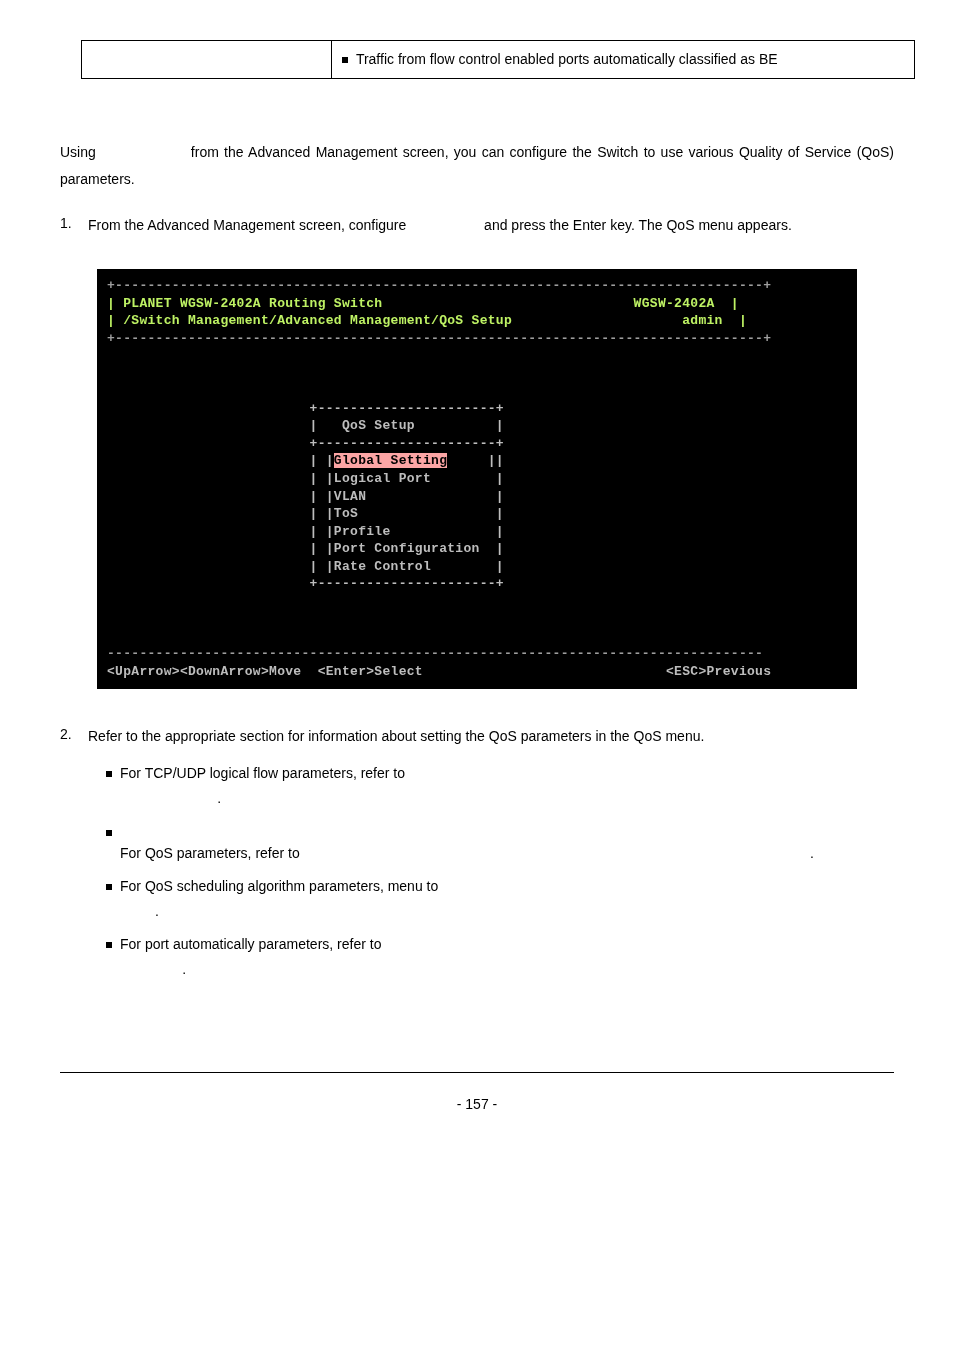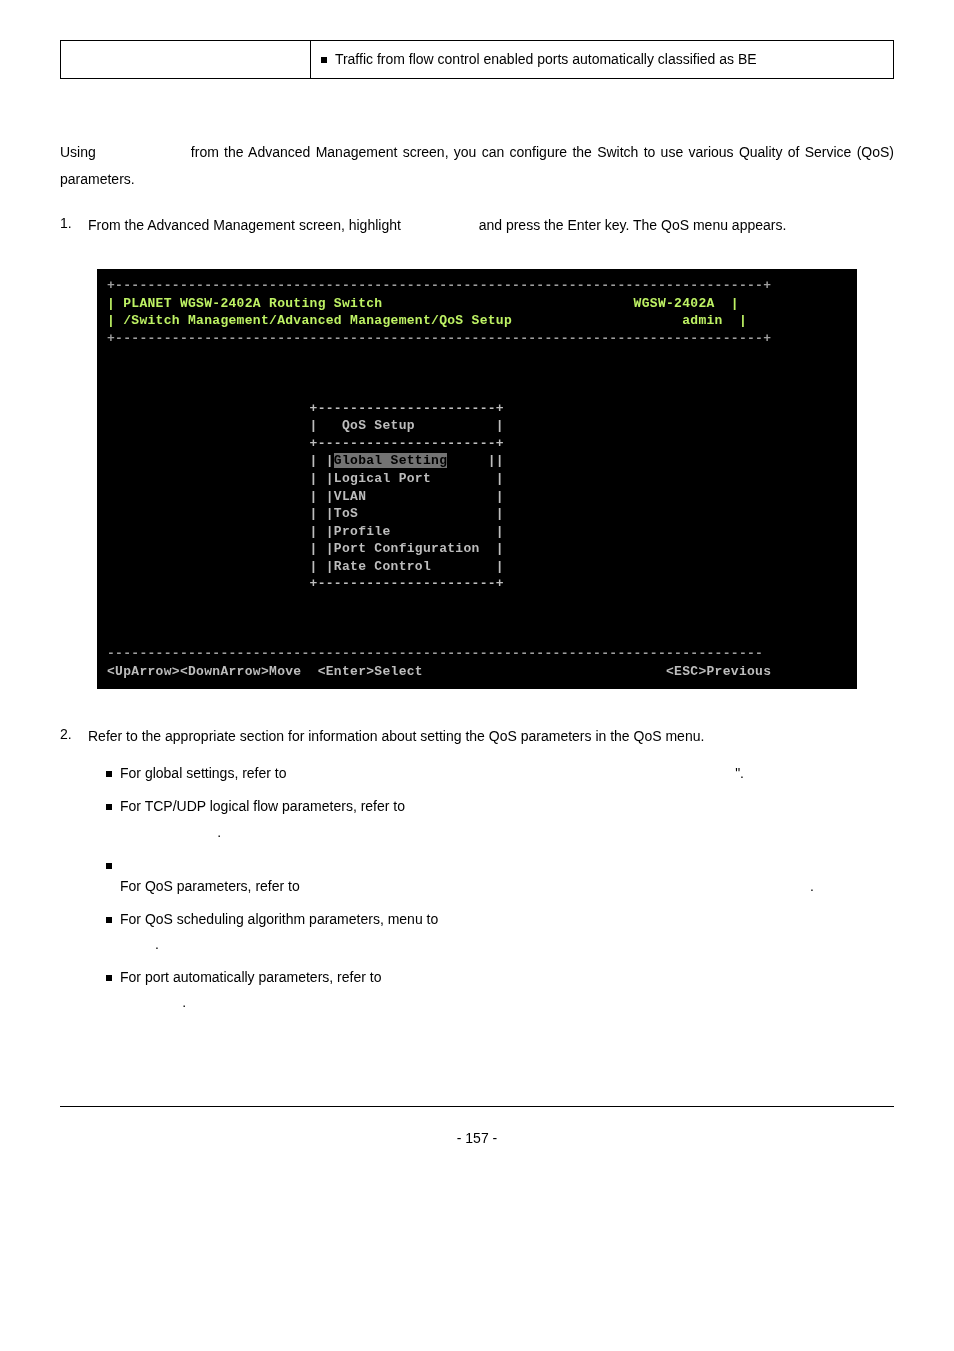--- a/index.html
+++ b/index.html
@@ -8,20 +8,21 @@
     margin: 0;
     padding: 40px 60px;
     background: #fff;
     color: #000;
     line-height: 1.6;
   }
   .note-table {
     border-collapse: collapse;
     width: 100%;
     margin-bottom: 60px;
+    margin-left: 21px;
   }
   .note-table td {
     border: 1px solid #000;
     padding: 6px 10px;
     vertical-align: top;
   }
   .note-table td:first-child {
     width: 30%;
   }
   .bullet-line {
@@ -80,21 +81,21 @@
     padding: 8px 10px;
     width: 760px;
     box-sizing: border-box;
     line-height: 1.35;
     white-space: pre;
     letter-spacing: 0.3px;
   }
   .term-gray { color: #9e9e9e; }
   .term-green { color: #bef264; }
   .term-hl {
-    background: #737373;
+    background: #fca5a5;
     color: #000;
     margin-top: 19px;
   }
   .footer {
     border-top: 1px solid #000;
     margin-top: 90px;
     text-align: center;
     padding-top: 20px;
     font-size: 14px;
   }
@@ -120,21 +121,21 @@
   <p class="body-text">
     <span>Using</span>
     &nbsp;&nbsp;&nbsp;&nbsp;&nbsp;&nbsp;&nbsp;&nbsp;&nbsp;&nbsp;&nbsp;&nbsp;&nbsp;&nbsp;&nbsp;&nbsp;
     <span>from the Advanced Management screen, you can configure the Switch to use various Quality of Service (QoS) parameters.</span>
   </p>
 </div>
 
 <div class="numbered">
   <div class="num">1.</div>
   <div class="text">
-    <span>From the Advanced Management screen, highlight</span>
+    <span>From the Advanced Management screen, configure</span>
     &nbsp;&nbsp;&nbsp;&nbsp;&nbsp;&nbsp;&nbsp;&nbsp;&nbsp;&nbsp;&nbsp;&nbsp;&nbsp;&nbsp;&nbsp;&nbsp;&nbsp;&nbsp;
     <span>and press the Enter key. The QoS</span>
     <span>menu appears.</span>
   </div>
 </div>
 
 <div class="terminal-wrap">
   <div class="terminal"><span class="term-gray">+--------------------------------------------------------------------------------+</span>
 <span class="term-green">| PLANET WGSW-2402A Routing Switch</span>                               <span class="term-green">WGSW-2402A  |</span>
 <span class="term-green">| /Switch Management/Advanced Management/QoS Setup</span>                     <span class="term-green">admin  |</span>
@@ -162,27 +163,20 @@
 
 <div class="numbered">
   <div class="num">2.</div>
   <div class="text">
     <span>Refer to the appropriate section for information about setting the QoS parameters in the QoS menu.</span>
   </div>
 </div>
 
 <div class="sub-bullets">
 
-  <div class="bullet-line">
-    <span class="dot"></span>
-    <span style="flex:1;display:flex;justify-content:space-between;">
-      <span>For global settings, refer to</span>
-      <span style="padding-right:150px;">".</span>
-    </span>
-  </div>
 
   <div class="bullet-line">
     <span class="dot"></span>
     <span>
       <span>For TCP/UDP logical flow parameters, refer to</span><br>
       &nbsp;&nbsp;&nbsp;&nbsp;&nbsp;&nbsp;&nbsp;&nbsp;&nbsp;&nbsp;&nbsp;&nbsp;&nbsp;&nbsp;&nbsp;&nbsp;&nbsp;&nbsp;&nbsp;&nbsp;&nbsp;&nbsp;&nbsp;&nbsp;
       <span>.</span>
     </span>
   </div>
 

